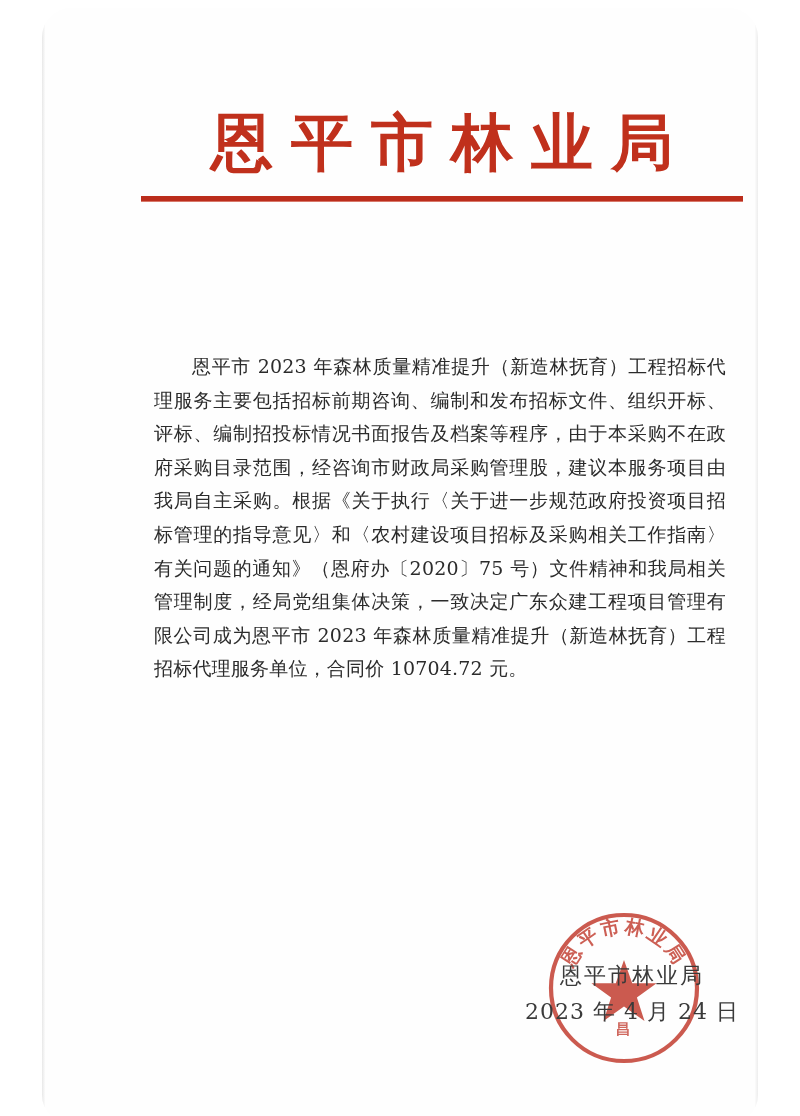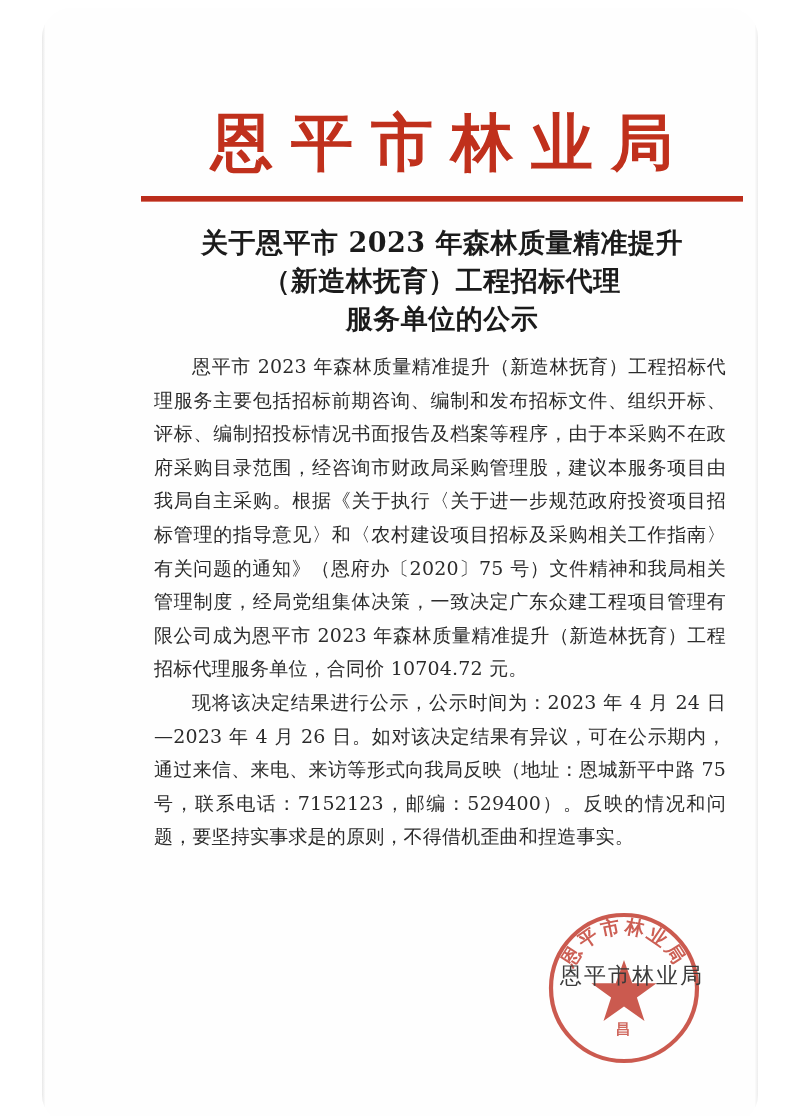--- a/index.html
+++ b/index.html
@@ -175,29 +175,23 @@
 
   <div class="scan-edge-left"></div>
   <div class="scan-edge-right"></div>
   <div class="scan-edge-bottom"></div>
 
   <div class="letterhead">
     <div class="letterhead-title">恩平市林业局</div>
   </div>
   <div class="letterhead-rule"></div>
 
-  <div class="doc-title">
-    <span class="tline">关于恩平市 2023 年森林质量精准提升</span>
-    <span class="tline">（新造林抚育）工程招标代理</span>
-    <span class="tline">服务单位的公示</span>
-  </div>
 
   <div class="doc-body">
     <p>恩平市 2023 年森林质量精准提升（新造林抚育）工程招标代理服务主要包括招标前期咨询、编制和发布招标文件、组织开标、评标、编制招投标情况书面报告及档案等程序，由于本采购不在政府采购目录范围，经咨询市财政局采购管理股，建议本服务项目由我局自主采购。根据《关于执行〈关于进一步规范政府投资项目招标管理的指导意见〉和〈农村建设项目招标及采购相关工作指南〉有关问题的通知》（恩府办〔2020〕75 号）文件精神和我局相关管理制度，经局党组集体决策，一致决定广东众建工程项目管理有限公司成为恩平市 2023 年森林质量精准提升（新造林抚育）工程招标代理服务单位，合同价 10704.72 元。</p>
-    <p>现将该决定结果进行公示，公示时间为：2023 年 4 月 24 日—2023 年 4 月 26 日。如对该决定结果有异议，可在公示期内，通过来信、来电、来访等形式向我局反映（地址：恩城新平中路 75 号，联系电话：7152123，邮编：529400）。反映的情况和问题，要坚持实事求是的原则，不得借机歪曲和捏造事实。</p>
   </div>
 
   <div class="seal">
     <svg viewBox="0 0 154 154" xmlns="http://www.w3.org/2000/svg">
       <defs>
         <path id="arcTop" d="M 22,77 A 55,55 0 0 1 132,77"></path>
         <path id="arcBottom" d="M 36,100 A 48,48 0 0 0 118,100"></path>
       </defs>
       <circle class="seal-ring" cx="77" cy="77" r="73"></circle>
       <text class="seal-arc-text" text-anchor="middle">
@@ -205,15 +199,16 @@
       </text>
       <text class="seal-bottom-text" text-anchor="middle">
         <textPath href="#arcBottom" startOffset="50%">昌</textPath>
       </text>
       <polygon class="seal-star" points="77,49 85.2,72.2 109.6,72.2 89.9,86.6 97.5,110 77,95.5 56.5,110 64.1,86.6 44.4,72.2 68.8,72.2"></polygon>
     </svg>
   </div>
 
   <div class="signature-block">
     <span class="sig-org">恩平市林业局</span>
+    <span class="sig-date">2023 年 4 月 24 日</span>
   </div>
 
 </div>
 
 </body></html>

